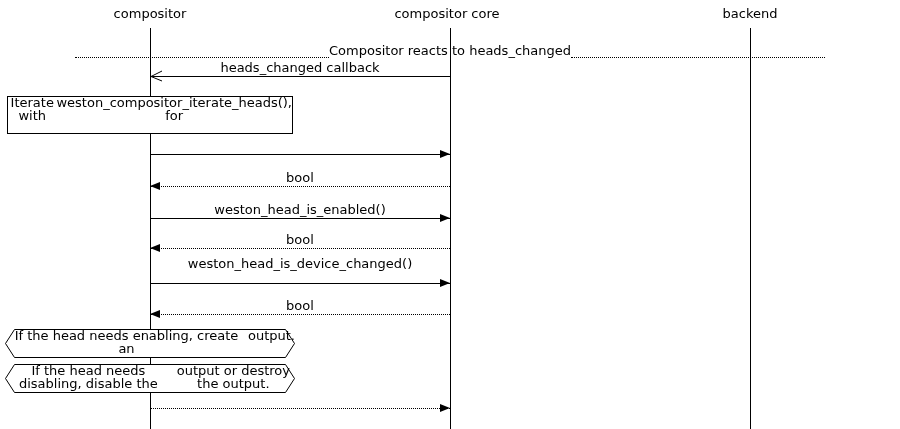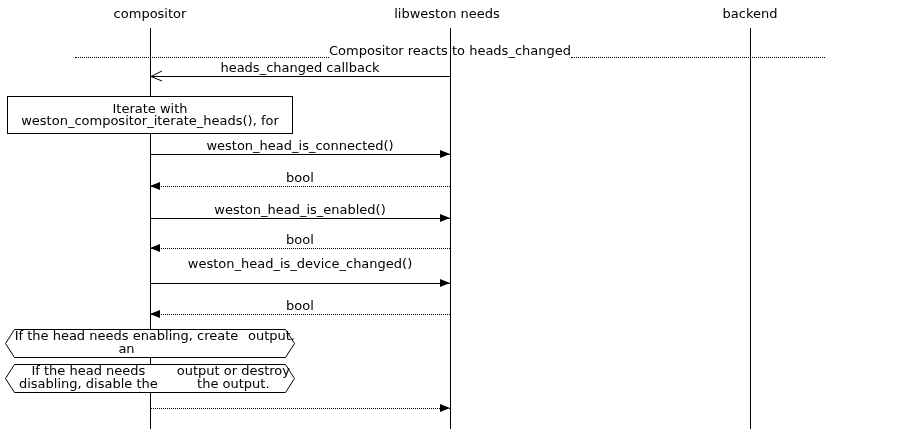--- a/index.html
+++ b/index.html
@@ -40,38 +40,38 @@
   }
   .tri-left{
     position:absolute;left:150px;width:0;height:0;
     border-top:4px solid transparent;border-bottom:4px solid transparent;
     border-right:10px solid #000000;
   }
   .open-arrow{position:absolute;left:150px;}
   .note-rect{
     position:absolute;left:7px;top:96px;width:284px;height:36px;
     border:1px solid #000000;background:#ffffff;
-    display:flex;flex-direction:column;justify-content:center;
+    display:flex;justify-content:center;
     text-align:center;line-height:12.5px;
   }
   .hexnote{position:absolute;left:5px;width:290px;height:29px;}
   .hexnote svg{position:absolute;left:0;top:0;}
   .hexnote .hextext{
     position:absolute;left:0;top:0;width:100%;height:100%;
     display:flex;flex-direction:row;justify-content:center;
     text-align:center;line-height:13px;
   }
 </style>
 </head>
 <body>
 
 <div class="canvas">
 
   <div class="plabel" style="left:150px">compositor</div>
-  <div class="plabel" style="left:447px">libweston needs</div>
+  <div class="plabel" style="left:447px">compositor core</div>
   <div class="plabel" style="left:750px">backend</div>
 
   <div class="lifeline" style="left:150px"></div>
   <div class="lifeline" style="left:450px"></div>
   <div class="lifeline" style="left:750px"></div>
 
   <div class="divider">
     <div class="dotline"></div>
     <div class="divider-text">Compositor reacts to heads_changed</div>
     <div class="dotline"></div>
@@ -81,21 +81,20 @@
   <div class="msg-line solid" style="top:76px"></div>
   <svg class="open-arrow" style="top:70px" width="13" height="12" viewBox="0 0 13 12">
     <path d="M12 1 L1 6.5 L12 11" fill="none" stroke="#000000" stroke-width="1"></path>
   </svg>
 
   <div class="note-rect">
     <div>Iterate with</div>
     <div>weston_compositor_iterate_heads(), for</div>
   </div>
 
-  <div class="msg-label" style="top:138px">weston_head_is_connected()</div>
   <div class="msg-line solid" style="top:154px"></div>
   <div class="tri-right" style="top:150px"></div>
 
   <div class="msg-label" style="top:170px">bool</div>
   <div class="msg-line dotted" style="top:186px"></div>
   <div class="tri-left" style="top:182px"></div>
 
   <div class="msg-label" style="top:202px">weston_head_is_enabled()</div>
   <div class="msg-line solid" style="top:218px"></div>
   <div class="tri-right" style="top:214px"></div>

